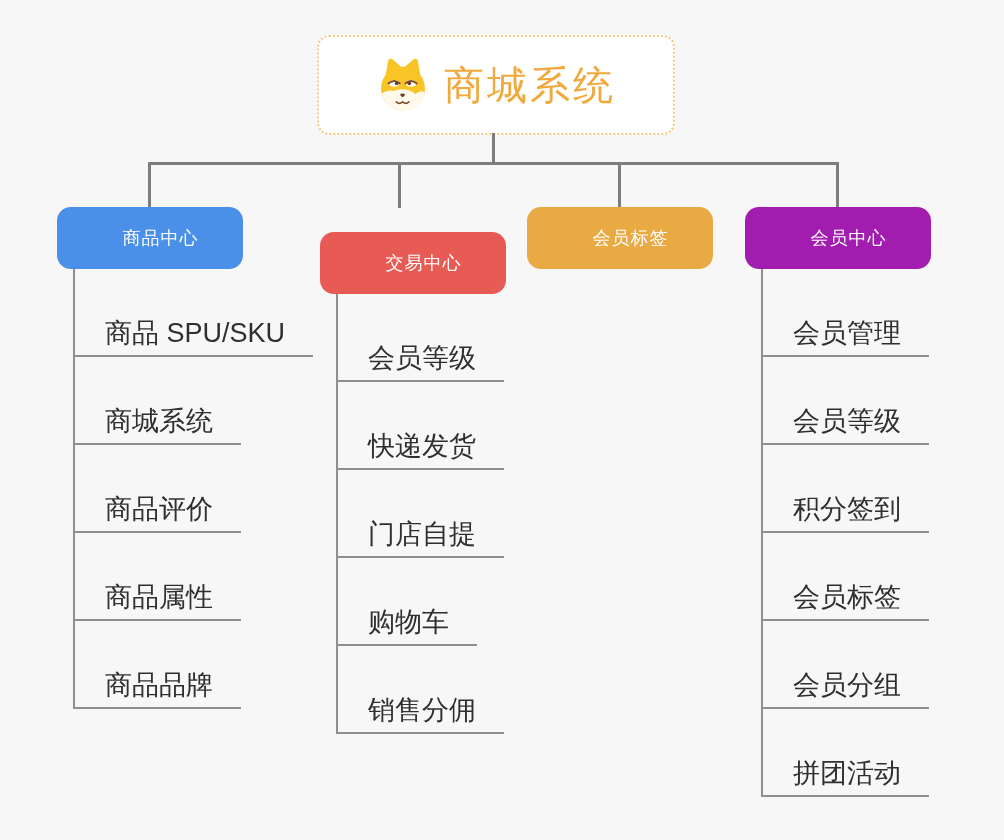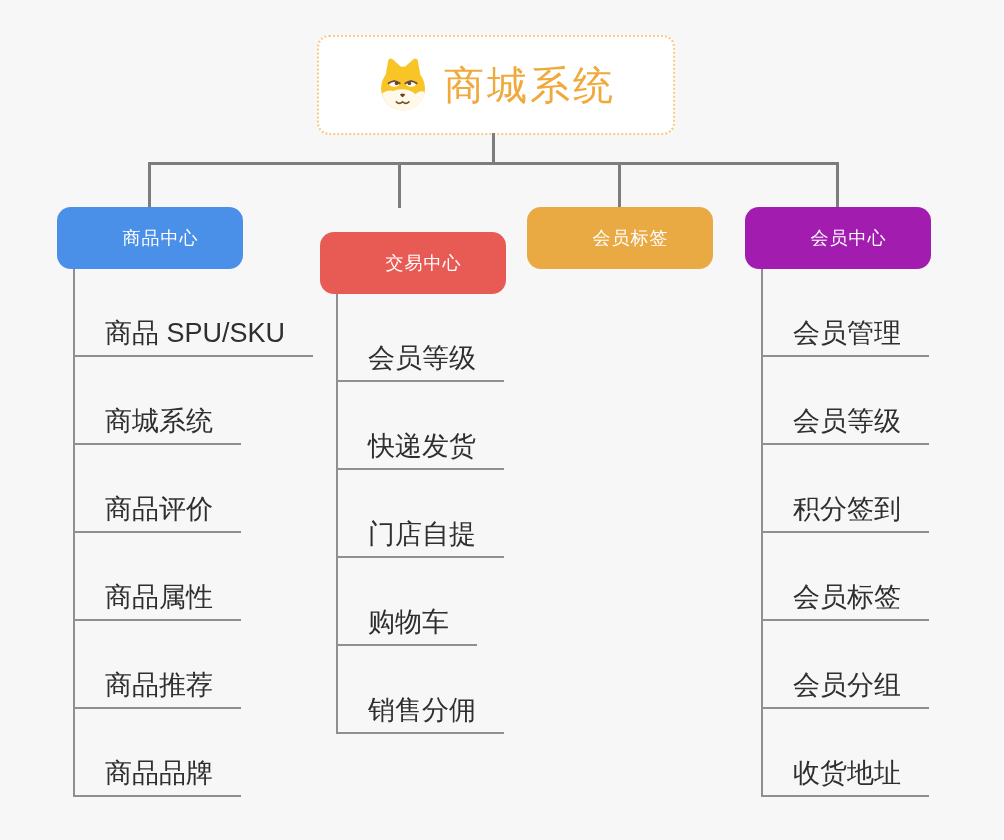--- a/index.html
+++ b/index.html
@@ -82,23 +82,20 @@
       <li class="leaf">
           <span class="leaf-label">商城系统</span>
         </li>
       <li class="leaf">
           <span class="leaf-label">商品评价</span>
         </li>
       <li class="leaf">
           <span class="leaf-label">商品属性</span>
         </li>
       <li class="leaf">
-          <span class="leaf-label">商品推荐</span>
-        </li>
-      <li class="leaf">
           <span class="leaf-label">商品品牌</span>
         </li>
     </ul>
   </div>
 
   <div class="branch branch-2">
     <div class="branch-header" style="background: rgb(232, 90, 84);">交易中心</div>
     <ul class="leaves">
       <li class="leaf">
           <span class="leaf-label">会员等级</span>
@@ -134,18 +131,18 @@
       <li class="leaf">
           <span class="leaf-label">积分签到</span>
         </li>
       <li class="leaf">
           <span class="leaf-label">会员标签</span>
         </li>
       <li class="leaf">
           <span class="leaf-label">会员分组</span>
         </li>
       <li class="leaf">
-          <span class="leaf-label">收货地址</span>
+          <span class="leaf-label">拼团活动</span>
         </li>
     </ul>
   </div>
 
 </div>
 
 </body></html>

